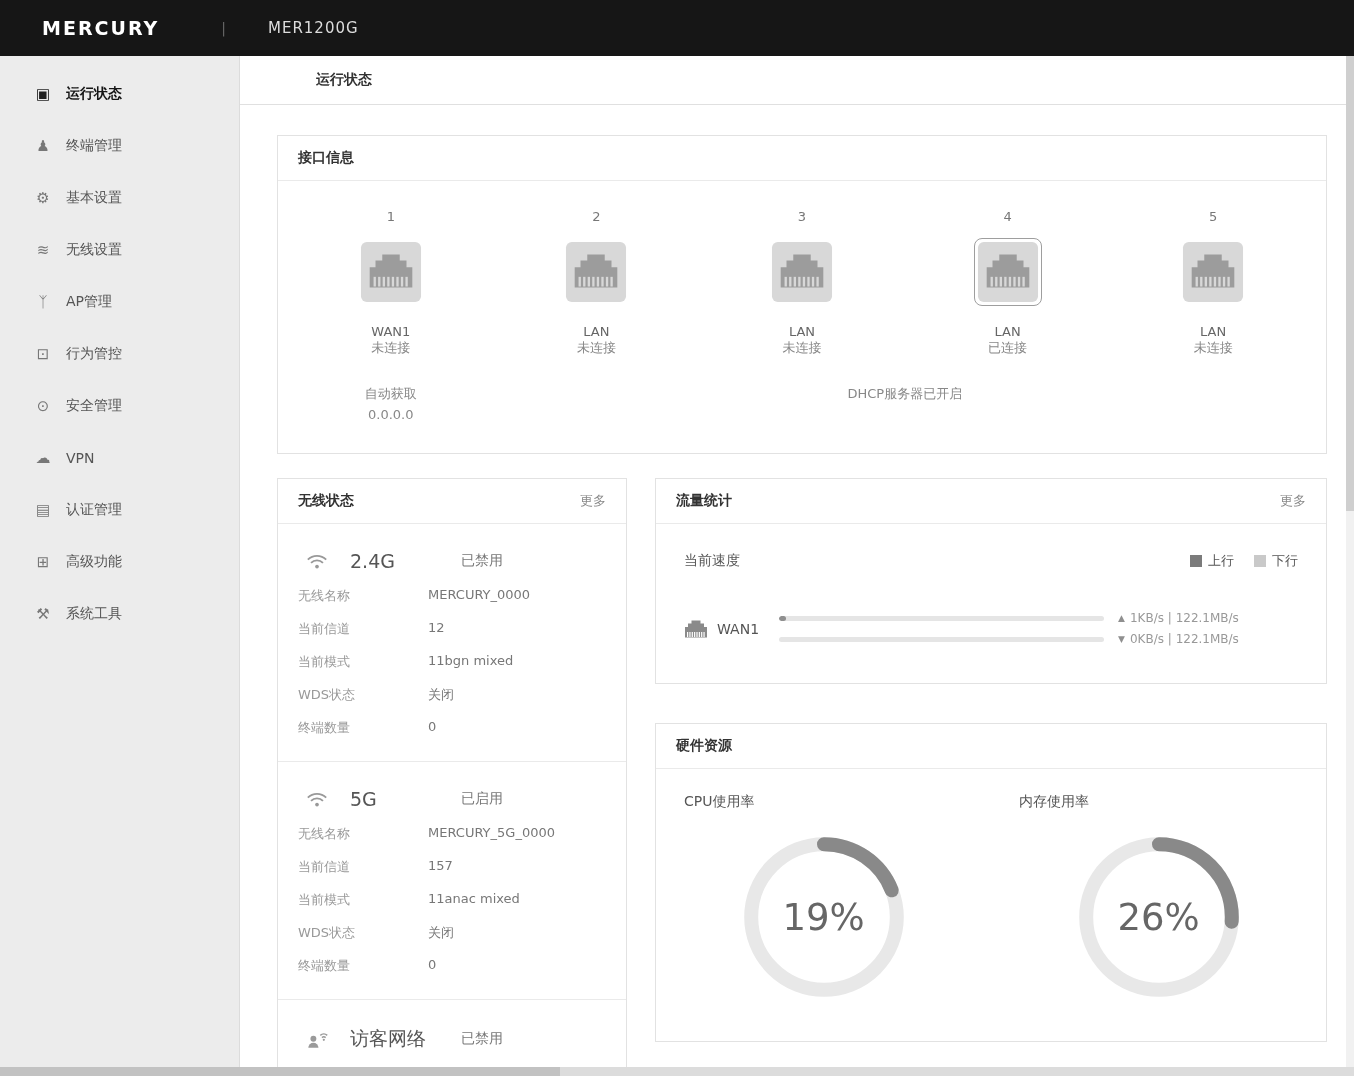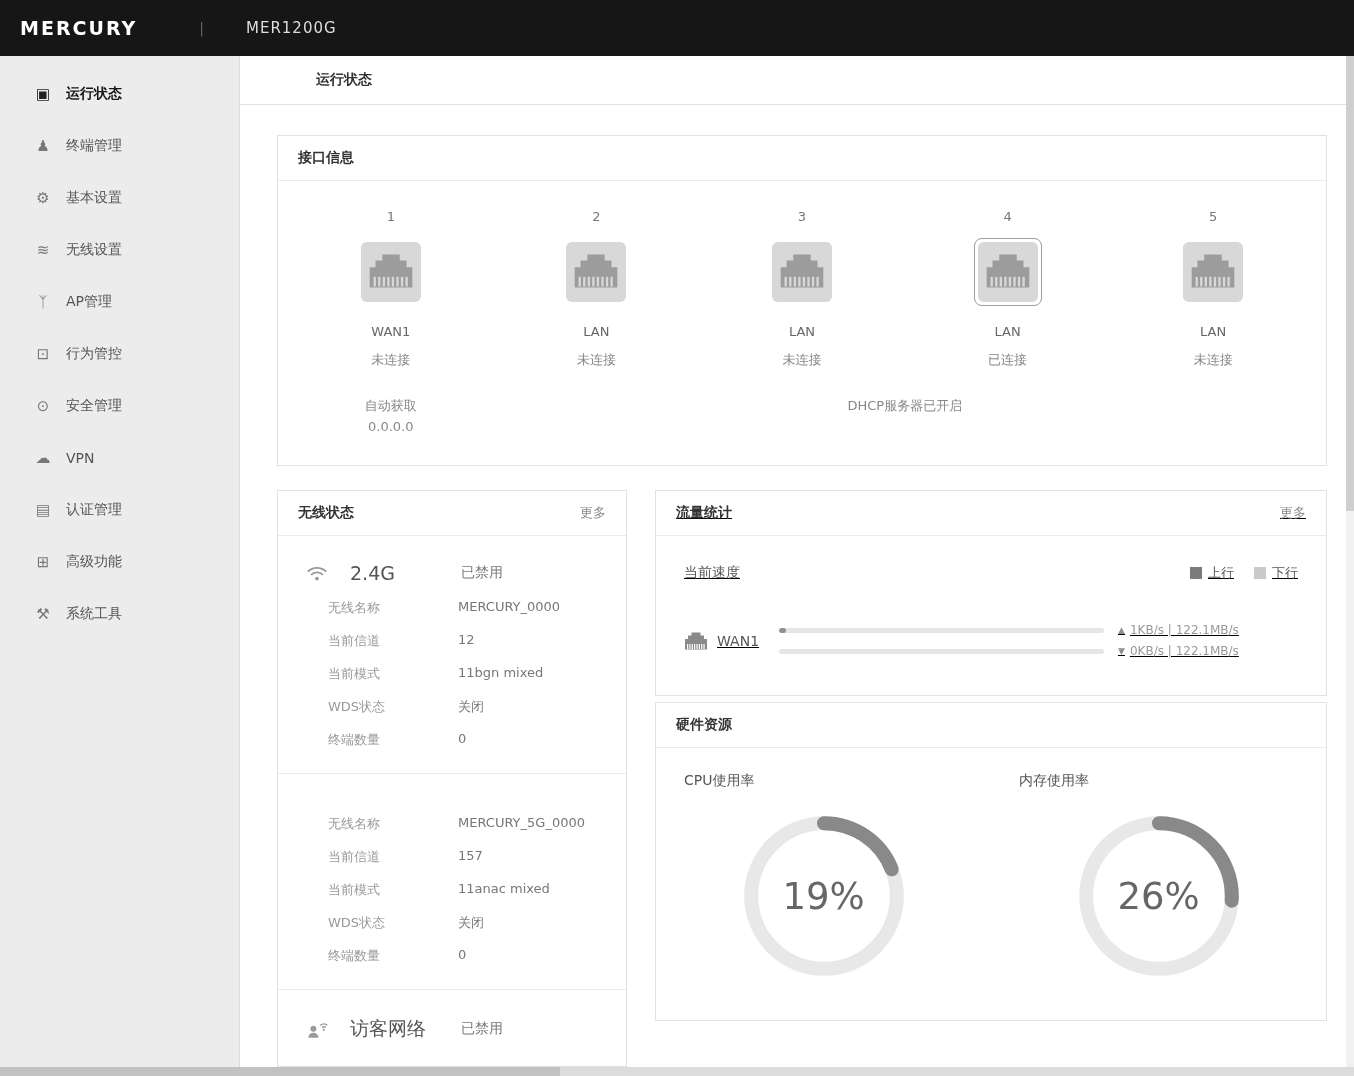--- a/index.html
+++ b/index.html
@@ -1,20 +1,20 @@
 <!DOCTYPE html>
 <html><head>
 <meta charset="utf-8">
 <style>
   * { box-sizing: border-box; }
   body { margin:0; background:#fff; font-family:"DejaVu Sans","Liberation Sans",sans-serif; }
   .page { position:relative; width:1354px; height:1076px; overflow:hidden; background:#fff; }
 
   
-  .topbar { height:56px; background:#161616; display:flex; align-items:center; padding-left:20px; }
+  .topbar { height:56px; background:#161616; display:flex; align-items:center; padding-left:42px; }
   .brand { color:#fff; font-weight:bold; font-size:19px; letter-spacing:2px; }
   .sep { color:#666; margin-left:62px; font-size:14px; }
   .model { margin-left:42px; color:#ddd; font-size:15px; letter-spacing:1px; }
 
   
   .layout { display:flex; height:1020px; }
   .sidebar { width:240px; background:#ececec; border-right:1px solid #dcdcdc; padding-top:12px; flex-shrink:0; }
   .side-item { height:52px; display:flex; align-items:center; padding-left:33px; font-size:14px; color:#555; cursor:pointer; }
   .side-item .s-icon { width:20px; margin-right:13px; font-size:15px; color:#777; text-align:center; flex-shrink:0; }
   .side-item.active { color:#161616; font-weight:bold; }
@@ -32,41 +32,41 @@
 
   
   .interface-card { margin-bottom:24px; }
   .ports { display:flex; padding:28px 10px 0; }
   .port { flex:1; text-align:center; }
   .port-num { font-size:13px; color:#777; }
   .tile-wrap { display:inline-block; margin-top:14px; padding:2px; border:1px solid transparent; border-radius:8px; }
   .tile-wrap.connected { border-color:#9e9e9e; background:#fff; }
   .tile-wrap svg { display:block; width:62px; height:62px; }
   .port-type { margin-top:14px; font-size:13px; color:#666; }
-  .port-status { margin-top:12px; font-size:13px; color:#888; }
+  .port-status { margin-top:0; font-size:13px; color:#888; }
   .iface-info { display:flex; padding:26px 10px 28px; }
   .wan-block { width:20%; text-align:center; font-size:13px; color:#888; line-height:21px; }
   .lan-block { width:80%; text-align:center; font-size:13px; color:#888; line-height:21px; }
 
   
   .two-col { display:flex; gap:28px; align-items:flex-start; }
   .wireless-card { width:350px; flex-shrink:0; }
   .right-col { flex:1; display:flex; flex-direction:column; }
-  .traffic-card { margin-bottom:6px;text-decoration:underline; }
+  .traffic-card { margin-bottom:39px; }
 
   
   .w-section { padding:26px 0 24px; border-bottom:1px solid #eaeaea; }
   .w-section:last-child { border-bottom:none; }
   .band { display:flex; align-items:center; padding-left:28px; }
   .band-icon { width:24px; display:flex; align-items:center; }
   .band-icon svg { width:22px; height:17px; }
   .band-icon.guest svg { width:24px; height:19px; }
   .band-name { font-size:19px; color:#555; margin-left:20px; width:111px; }
   .band-status { font-size:14px; color:#777; }
-  .w-row { display:flex; font-size:13px; margin:15px 0 0 50px; }
+  .w-row { display:flex; font-size:13px; margin:15px 0 0 20px; }
   .w-label { width:130px; color:#999; flex-shrink:0; }
   .w-value { color:#777;text-align:center; }
 
   
   .traffic-body { padding:28px 28px 30px;text-align:center; }
   .speed-row { display:flex; align-items:center; margin-bottom:34px; }
   .speed-label { font-size:14px; color:#555; }
   .legend { margin-left:auto; display:flex; align-items:center; gap:20px; }
   .legend-item { display:flex; align-items:center; gap:6px; font-size:13px; color:#555; }
   .legend-swatch { width:12px; height:12px; }
@@ -333,20 +333,31 @@
                   <span class="w-label">WDS状态</span>
                   <span class="w-value">关闭</span>
                 </div>
               <div class="w-row">
                   <span class="w-label">终端数量</span>
                   <span class="w-value">0</span>
                 </div>
             </div>
 
             <div class="w-section">
+              <div class="band">
+                <span class="band-icon">
+                  <svg viewBox="0 0 24 18">
+                      <path d="M2 7 A14 14 0 0 1 22 7" stroke="#999" stroke-width="2" fill="none"></path>
+                      <path d="M5.5 10.5 A9 9 0 0 1 18.5 10.5" stroke="#999" stroke-width="2" fill="none"></path>
+                      <circle cx="12" cy="14.5" r="2" fill="#999"></circle>
+                    </svg>
+                </span>
+                <span class="band-name">5G</span>
+                <span class="band-status">已启用</span>
+              </div>
               <div class="w-row">
                   <span class="w-label">无线名称</span>
                   <span class="w-value">MERCURY_5G_0000</span>
                 </div>
               <div class="w-row">
                   <span class="w-label">当前信道</span>
                   <span class="w-value">157</span>
                 </div>
               <div class="w-row">
                   <span class="w-label">当前模式</span>

